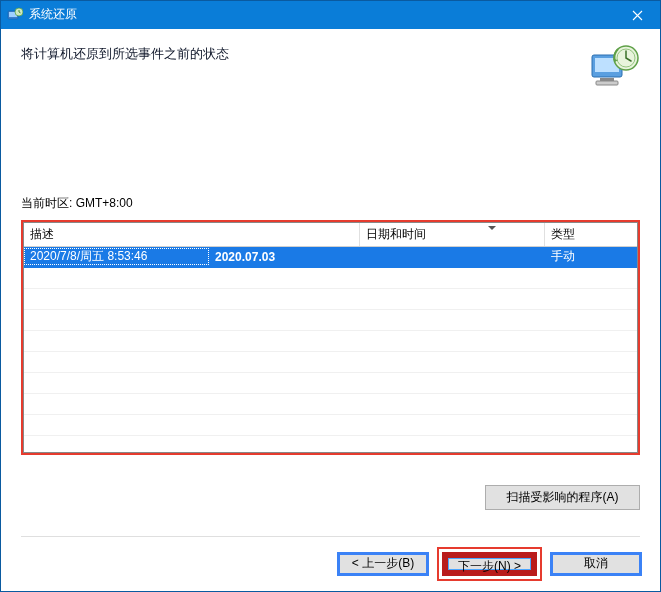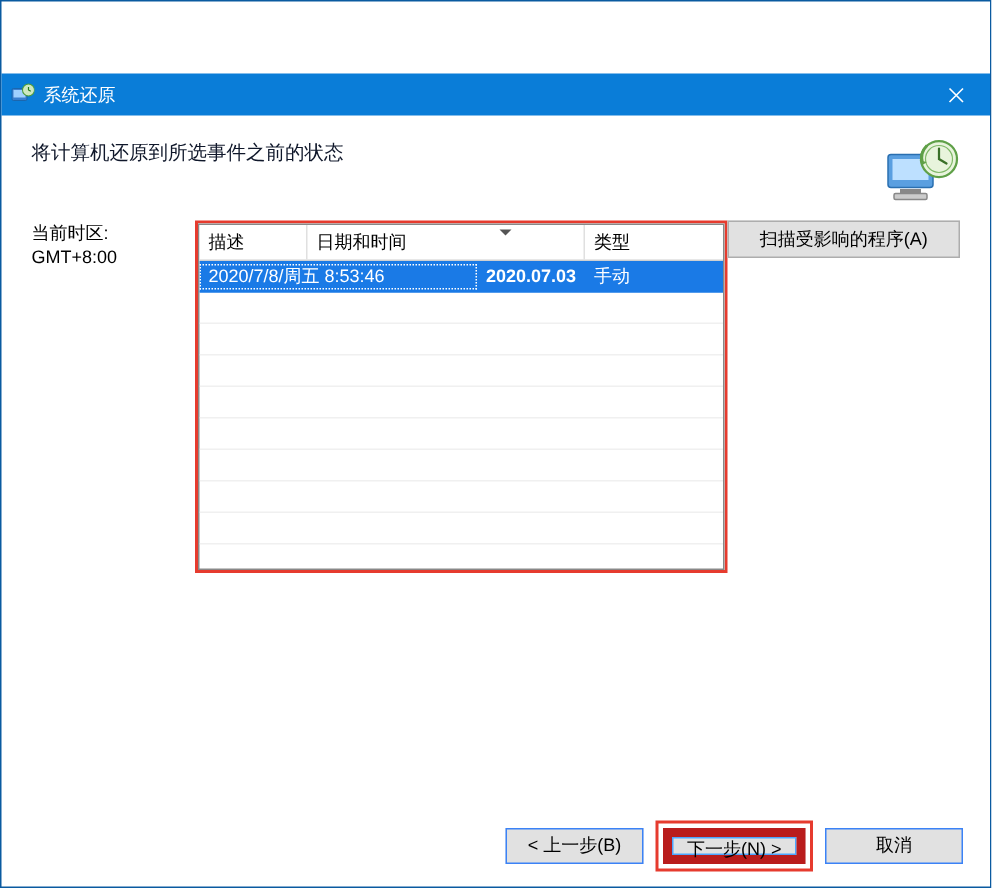--- a/index.html
+++ b/index.html
@@ -17,21 +17,20 @@
     background: #fff;
   }
   .titlebar {
     background: #0a7dd8;
     height: 28px;
     display: flex;
     align-items: center;
     color: #fff;
     padding-left: 6px;
     position: relative;
-    margin-top: 48px;
   }
   .titlebar-icon {
     width: 16px;
     height: 16px;
     margin-right: 6px;
     display: flex;
     align-items: center;
     justify-content: center;
   }
   .titlebar-title { font-size: 12px; }
@@ -64,21 +63,21 @@
     width: 50px;
     height: 48px;
     display: flex;
     align-items: center;
     justify-content: center;
   }
   .content {
     flex: 1;
     padding: 0 20px;
     display: flex;
-    flex-direction: row;
+    flex-direction: column;
   }
   .spacer-top { height: 96px; }
   .timezone-label {
     font-size: 12px;
     color: #000;
     margin-bottom: 8px;
   }
   .table-wrap {
     border: 2px solid #e63b2e;
     height: 235px;
@@ -165,21 +164,21 @@
     display: flex;
     align-items: center;
     justify-content: flex-end;
     padding-right: 18px;
     gap: 8px;
   }
   .wiz-btn {
     min-width: 92px;
     height: 24px;
     background: #e1e1e1;
-    border: 1px solid #3b82f6;
+    border: 3px solid #3b82f6;
     font-size: 12px;
     font-family: inherit;
     cursor: pointer;
     padding: 0 10px;
   }
   .next-highlight {
     border: 2px solid #e63b2e;
     padding: 3px;
     display: inline-flex;
   }

